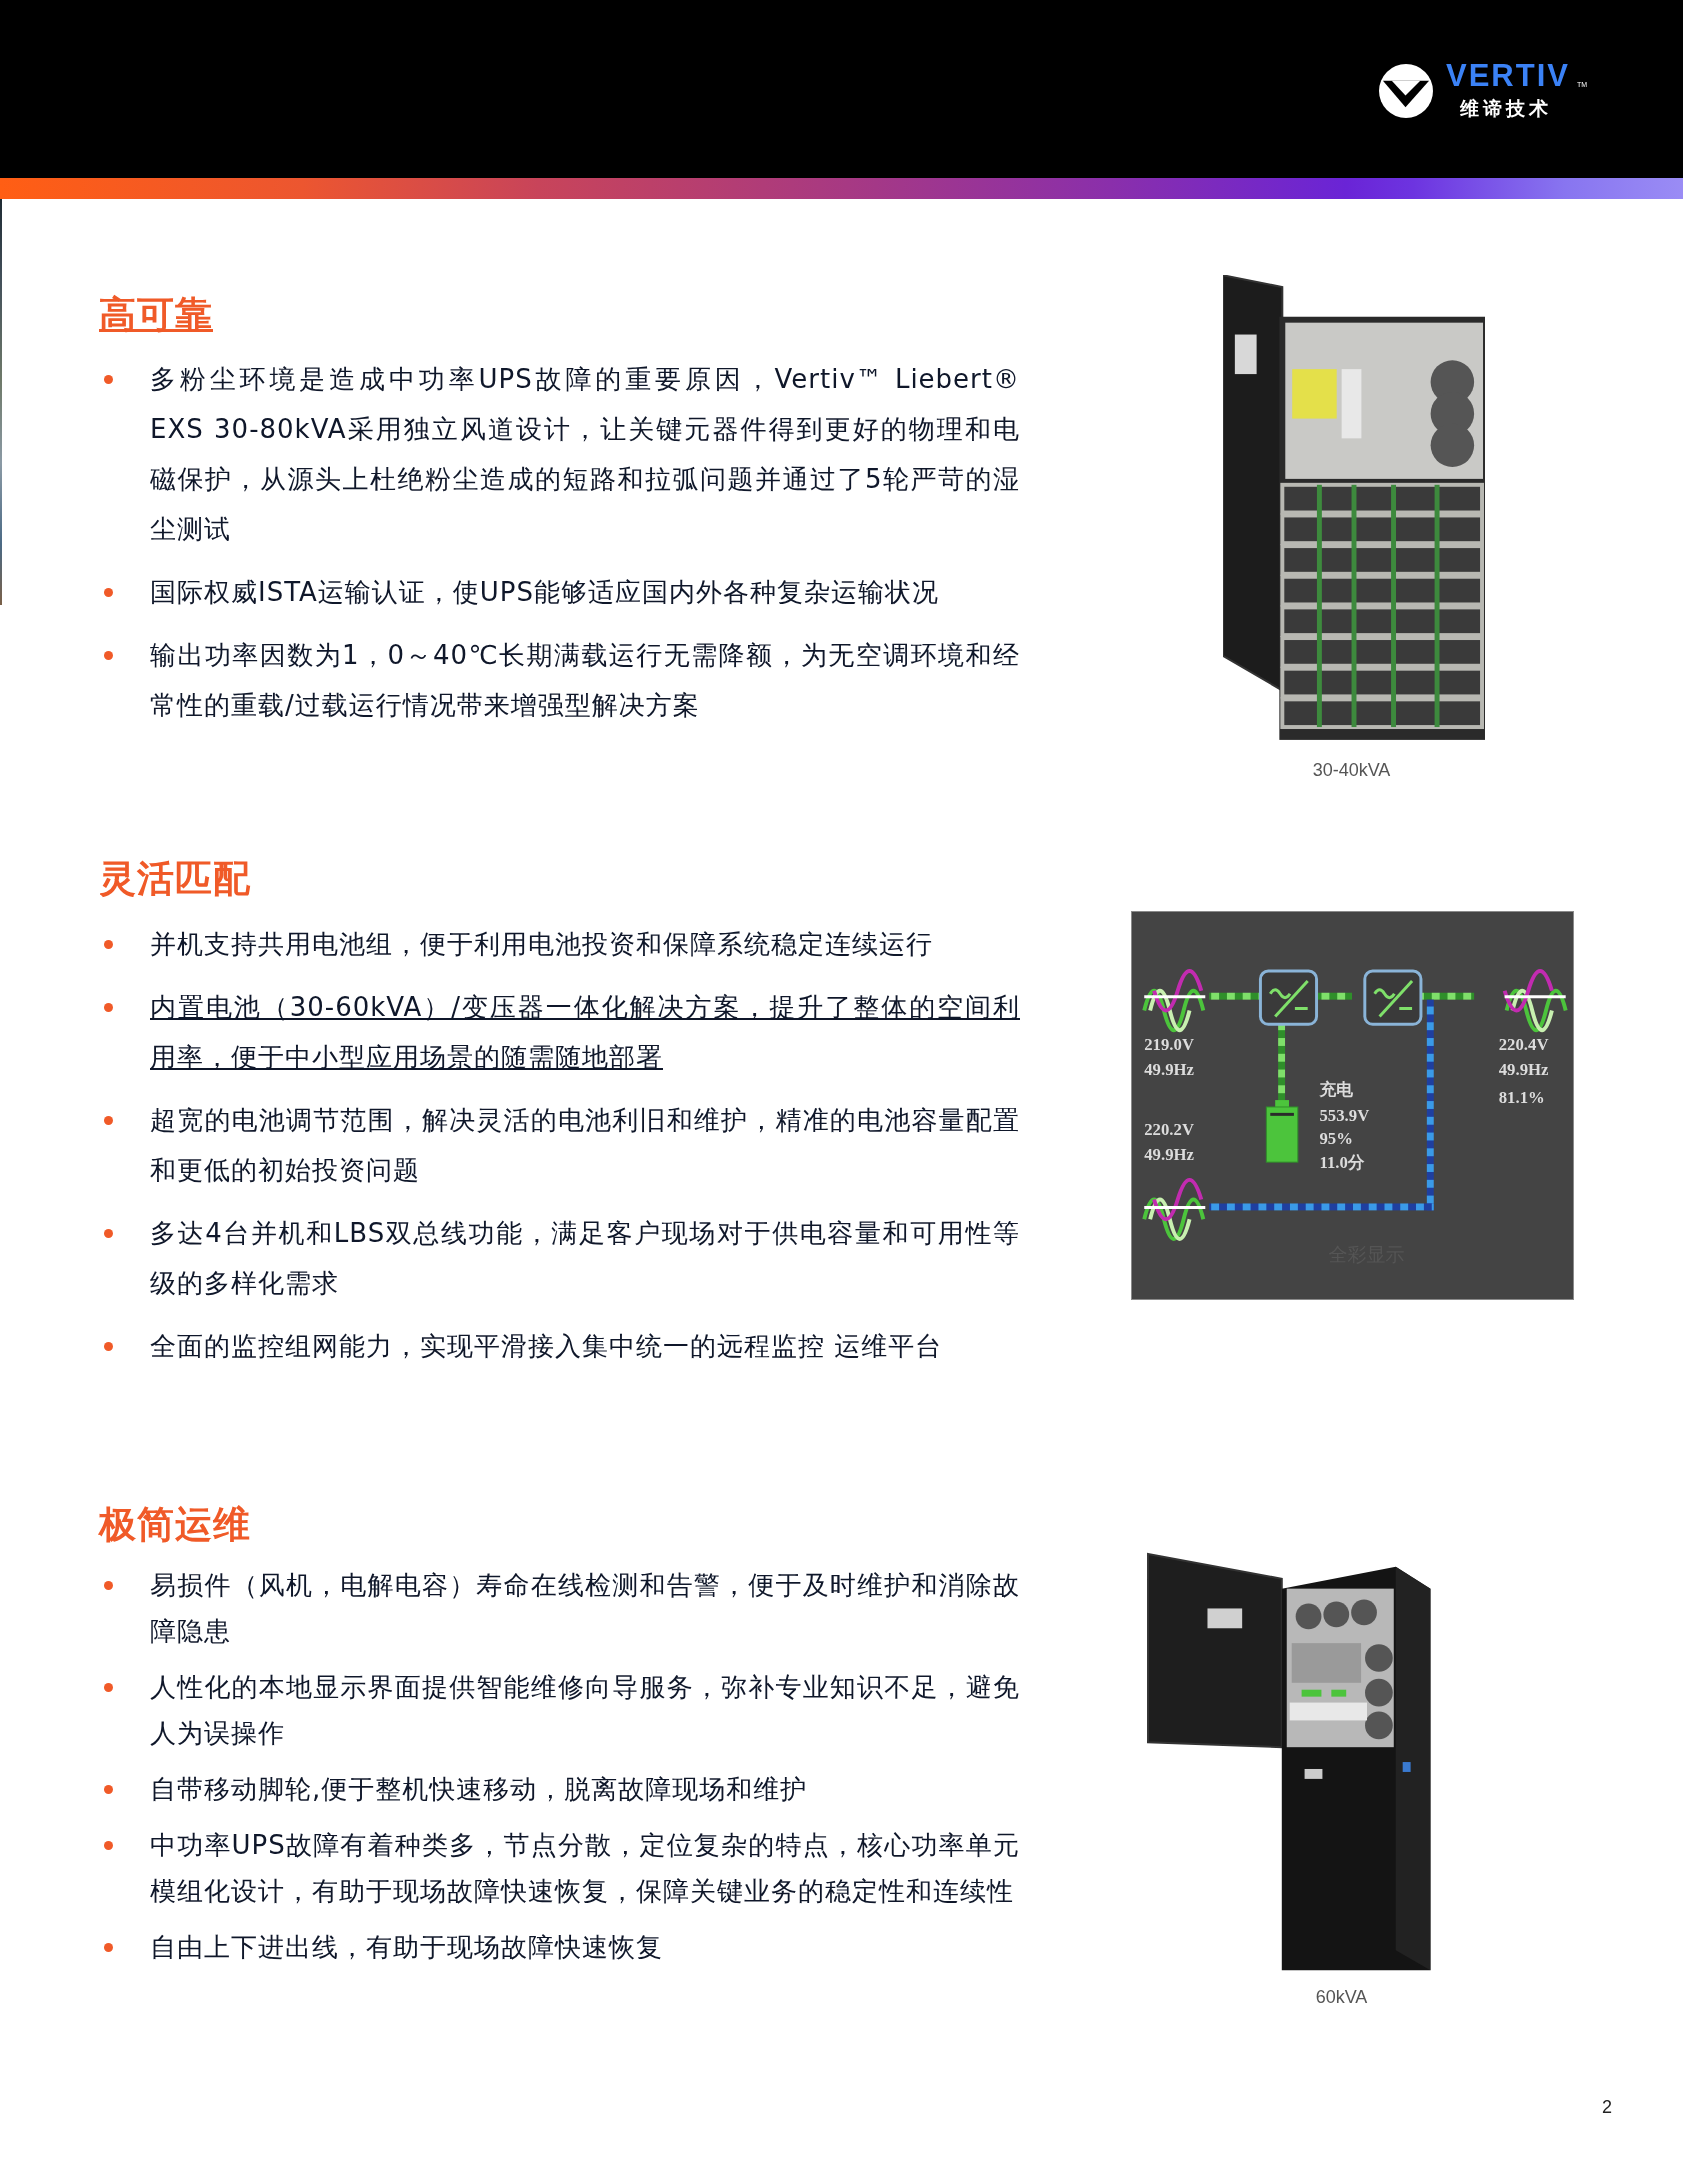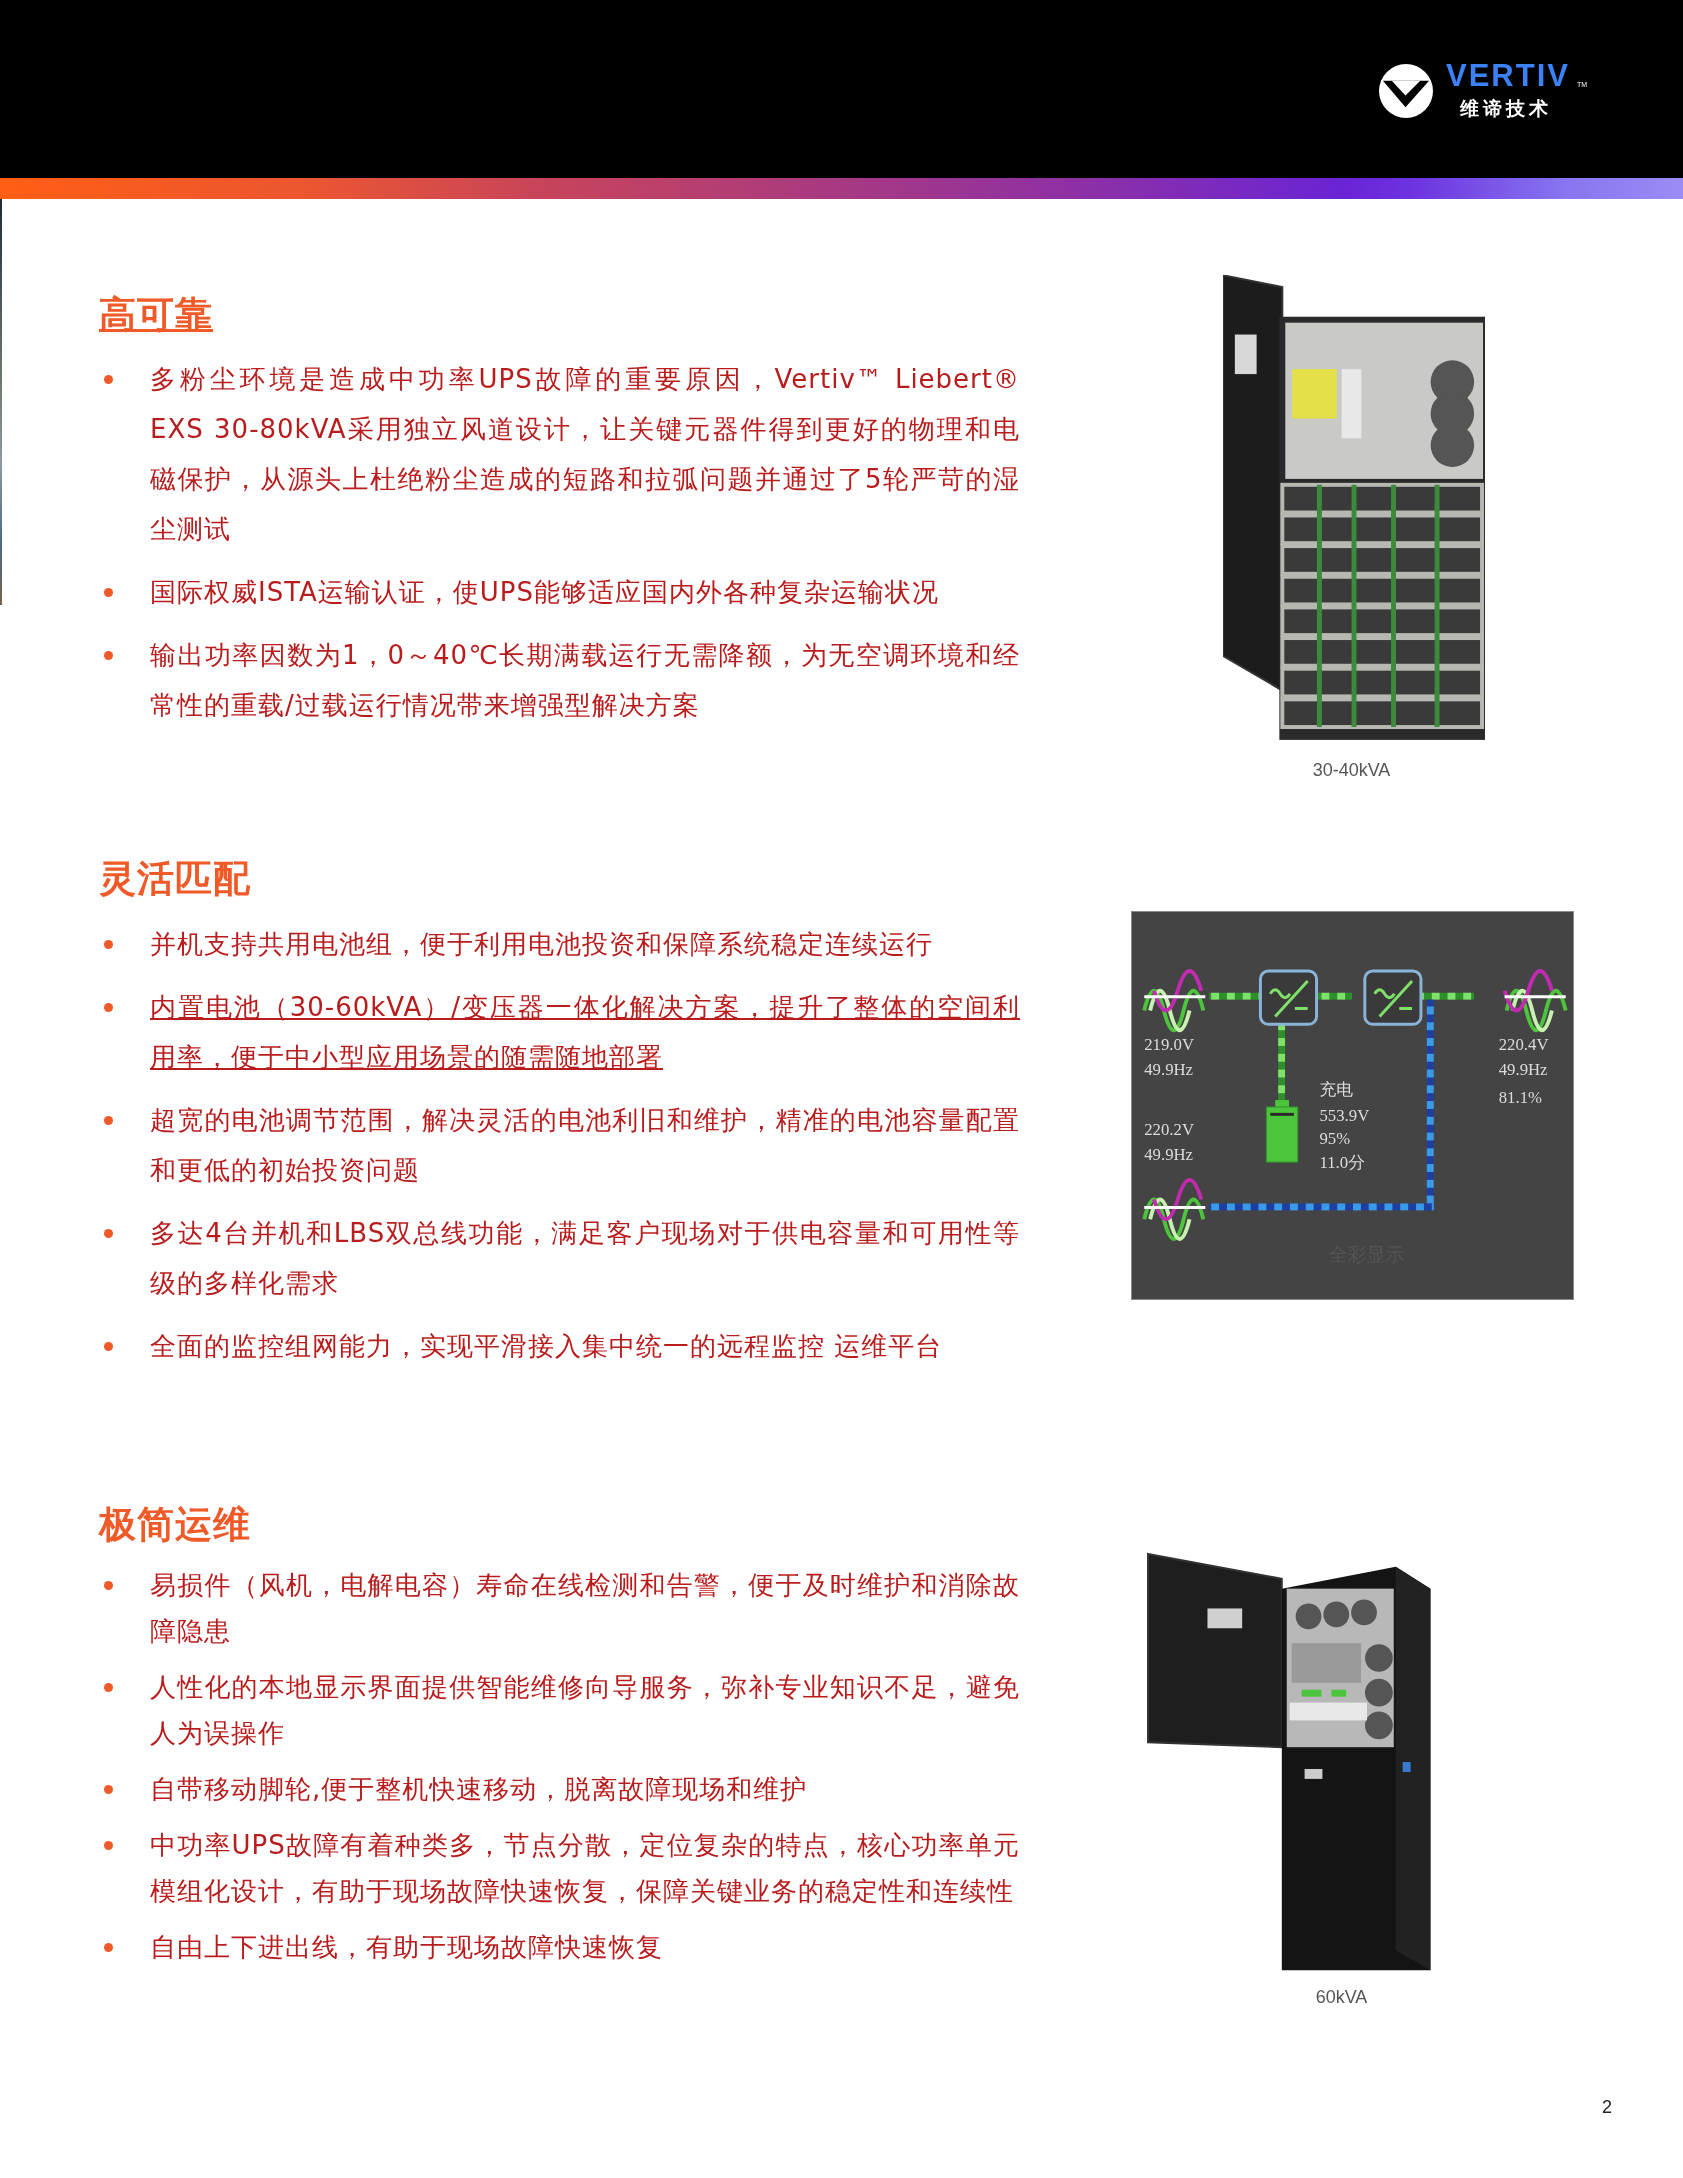--- a/index.html
+++ b/index.html
@@ -15,30 +15,30 @@
   .logo { position: absolute; left: 1379px; top: 59px; width: 228px; height: 65px; }
   .logo-mark { position: absolute; left: 0; top: 5px; width: 54px; height: 54px; border-radius: 50%; background: #fff; overflow: hidden; }
   .logo-mark svg { width: 54px; height: 54px; display: block; }
   .logo-word { position: absolute; left: 67px; top: 0; font-family: "Liberation Sans", sans-serif; font-weight: bold; font-size: 31px; letter-spacing: 2px; color: #3b82f6; line-height: 34px; }
   .logo-tm { position: absolute; left: 198px; top: 22px; font-size: 7px; color: #fff; font-family: "Liberation Sans", sans-serif; }
   .logo-cn { position: absolute; left: 81px; top: 37px; font-size: 19px; font-weight: bold; letter-spacing: 4px; color: #fff; line-height: 24px; }
 
   .section-title { position: absolute; left: 99px; font-size: 37px; font-weight: bold; color: #f05a28; line-height: 44px; letter-spacing: 1px; }
 
   .bullets { position: absolute; left: 99px; width: 921px; list-style: none; }
-  .bullet { position: relative; padding-left: 51px; font-size: 26px; line-height: 50px; color: #b91c1c; letter-spacing: 1px; }
+  .bullet { position: relative; padding-left: 51px; font-size: 26px; line-height: 50px; color: #0f172a; letter-spacing: 1px; }
   .bullet .dot { position: absolute; left: 5px; top: 21px; width: 9px; height: 9px; border-radius: 50%; background: #f05a28; }
   .bullet .txt { display: block; text-align: justify; }
 
   .caption { position: absolute; font-size: 18px; color: #555; font-family: "Liberation Sans", sans-serif; text-align: center; }
 
   
   .prod1 { position: absolute; left: 1223px; top: 275px; width: 262px; height: 475px; }
   
-  .diagram { position: absolute; left: 1131px; top: 911px; width: 443px; height: 389px; background: #444444; border: 1px solid #8a8a8a; }
+  .diagram { position: absolute; left: 1131px; top: 911px; width: 443px; height: 389px; background: #444444; border: 1px solid #8a8a8a; font-weight: bold; }
   .diagram svg { width: 100%; height: 100%; display: block; }
   .dtext { font-family: "Liberation Serif", "DejaVu Serif", serif; fill: #dcdcdc; font-size: 17px; }
   
   .prod3 { position: absolute; left: 1143px; top: 1549px; width: 342px; height: 436px; }
 
   .page-number { position: absolute; left: 1602px; top: 2097px; font-size: 18px; color: #222; font-family: "Liberation Sans", sans-serif; }
 </style>
 </head>
 <body>
 

